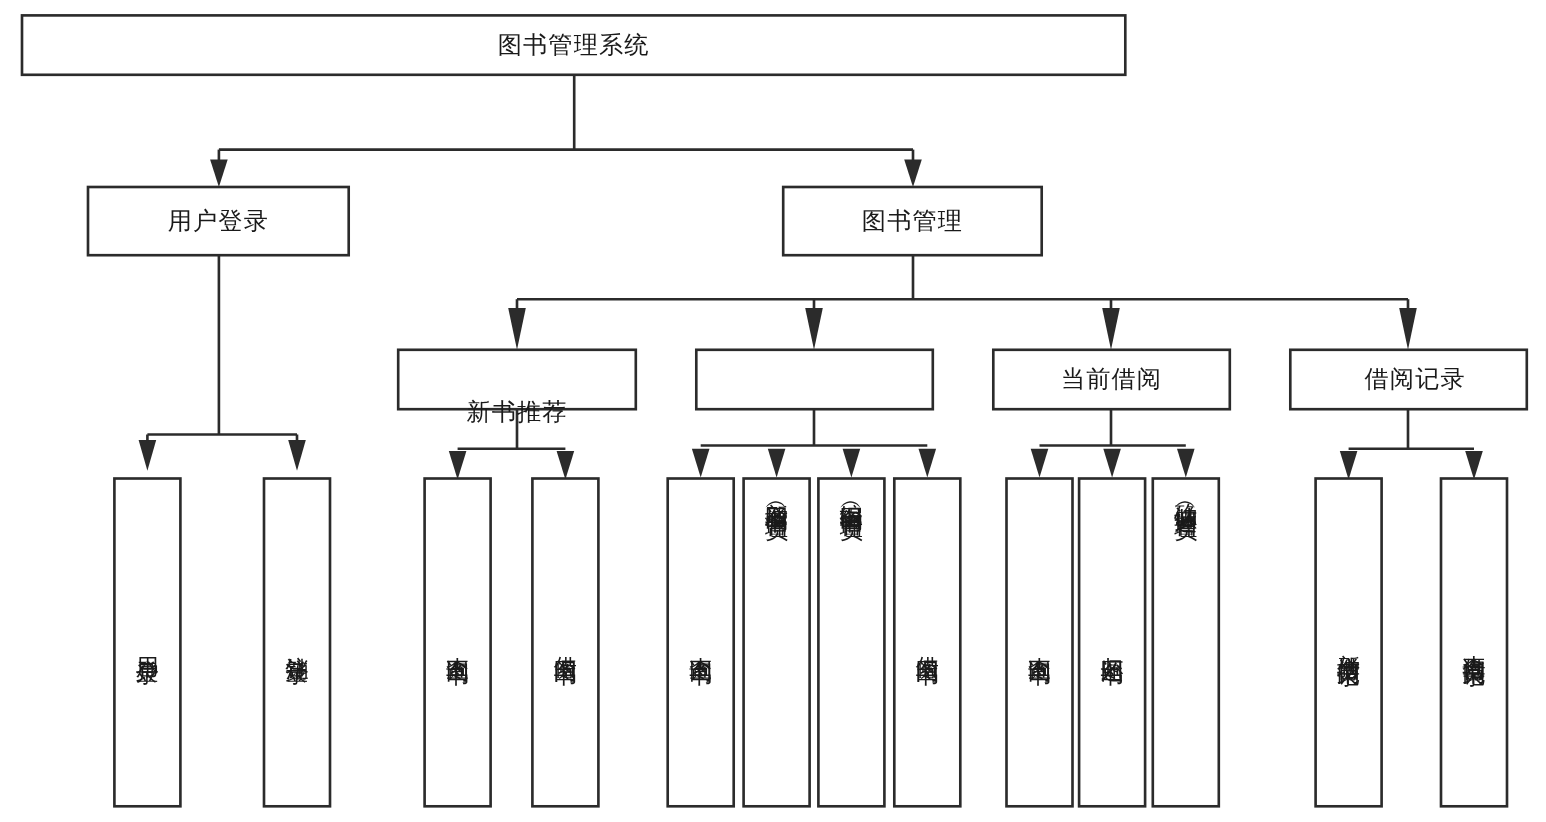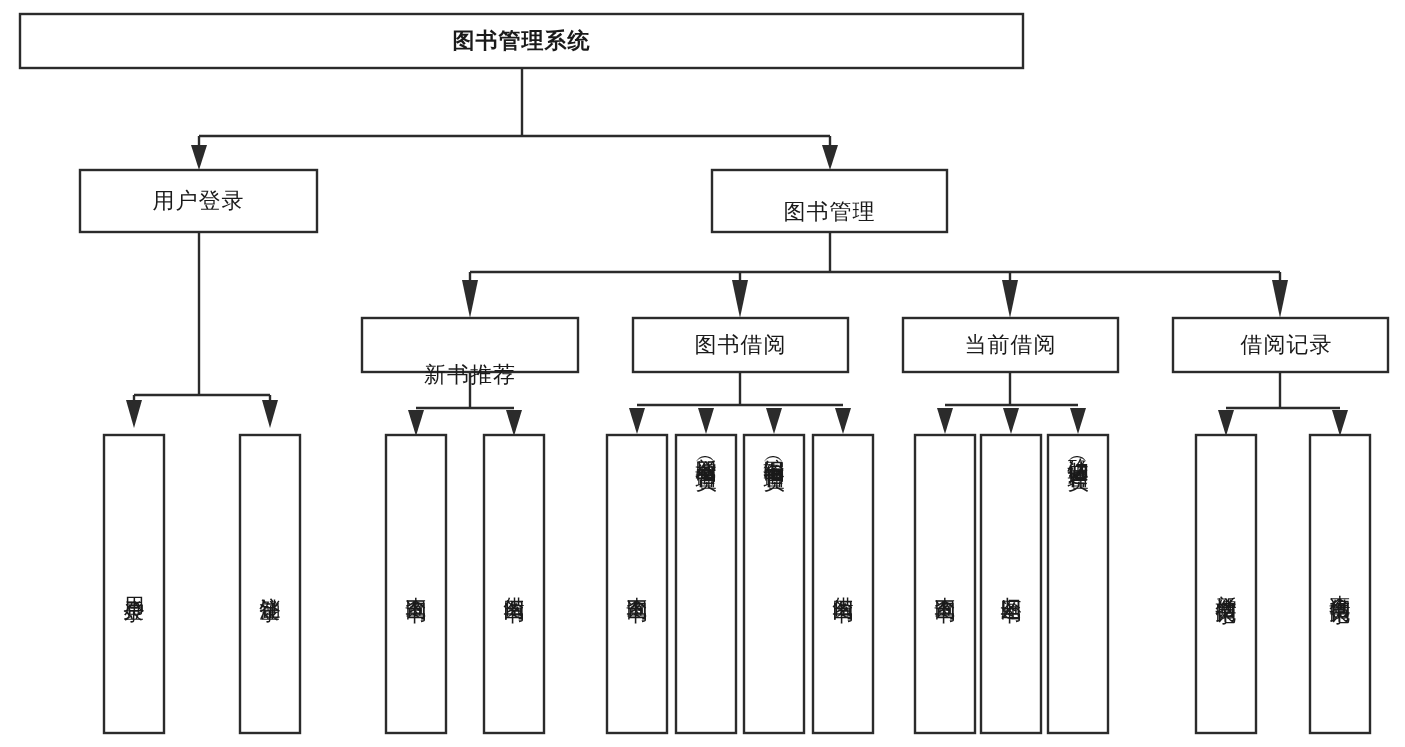--- a/index.html
+++ b/index.html
@@ -175,37 +175,34 @@
 
     <rect class="node-box" x="915" y="435" width="60" height="298"></rect>
     <rect class="node-box" x="981" y="435" width="60" height="298"></rect>
     <rect class="node-box" x="1048" y="435" width="60" height="298"></rect>
 
     <rect class="node-box" x="1196" y="435" width="60" height="298"></rect>
     <rect class="node-box" x="1310" y="435" width="60" height="298"></rect>
 
   </svg>
 
-  <div class="hlabel-wrap" style="left:20px; top:14px; width:1003px; height:54px;font-weight:bold;">
+  <div class="hlabel-wrap" style="left:20px; top:14px; width:1003px; height:54px;">
     <span>图书管理系统</span>
   </div>
 
   <div class="hlabel-wrap" style="left:80px; top:170px; width:237px; height:62px;">
     <span>用户登录</span>
   </div>
-  <div class="hlabel-wrap" style="left:712px; top:170px; width:235px; height:62px;margin-top:11px;">
+  <div class="hlabel-wrap" style="left:712px; top:170px; width:235px; height:62px;">
     <span>图书管理</span>
   </div>
 
   <div class="hlabel-wrap" style="left:362px; top:318px; width:216px; height:54px;margin-top:30px;">
     <span>新书推荐</span>
   </div>
-  <div class="hlabel-wrap" style="left:633px; top:318px; width:215px; height:54px;">
-    <span>图书借阅</span>
-  </div>
   <div class="hlabel-wrap" style="left:903px; top:318px; width:215px; height:54px;">
     <span>当前借阅</span>
   </div>
   <div class="hlabel-wrap" style="left:1173px; top:318px; width:227px; height:54px;">
     <span>借阅记录</span>
   </div>
 
   <div class="vlabel-wrap" style="left:104px; top:435px; width:60px; height:298px;">
     <span>用户登录</span>
   </div>

